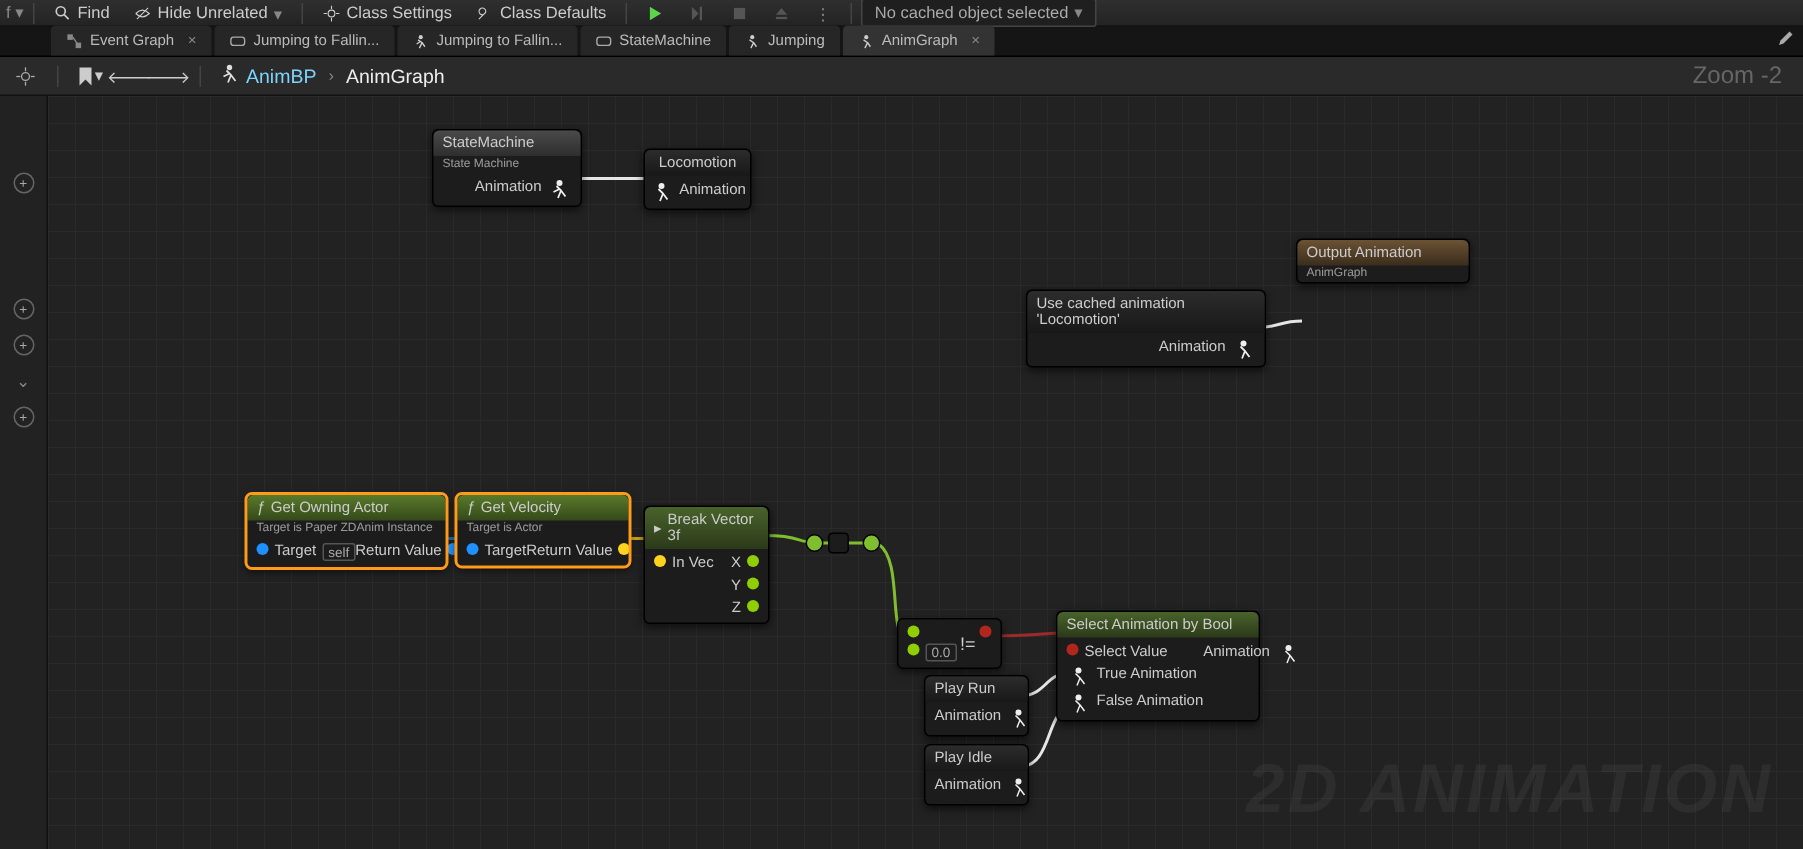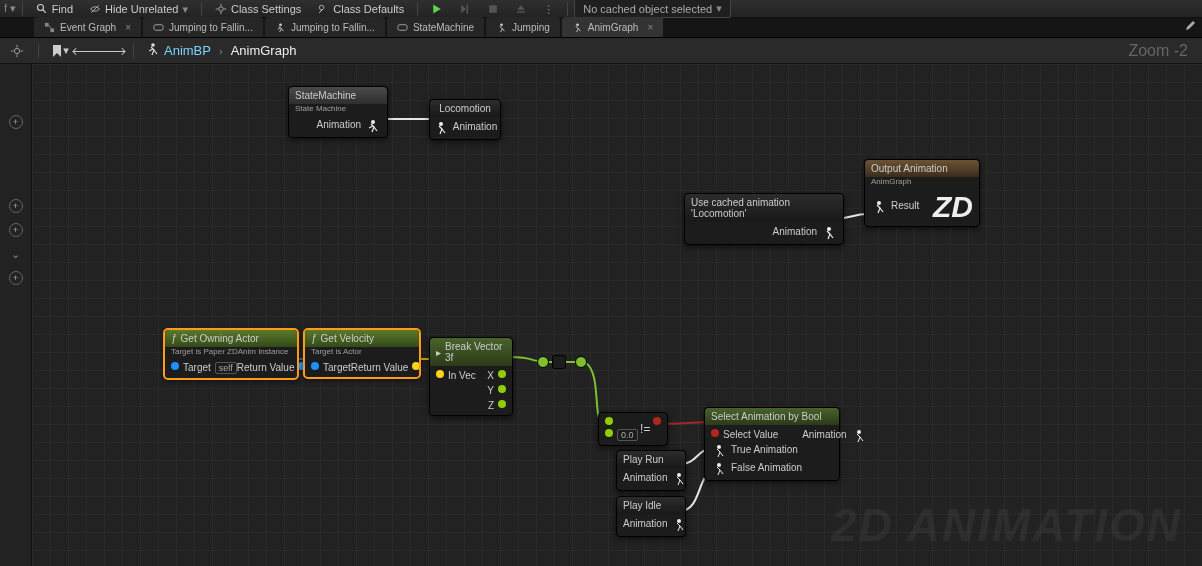--- a/index.html
+++ b/index.html
@@ -367,32 +367,20 @@
         </div>
       </div>
     </div>
   </div>
 
   <div class="node" style="left:832px;top:95px;width:116px">
     <div class="hdr brown">
         <span>Output Animation</span>
       </div>
     <div class="sub">AnimGraph</div>
-    <div class="body" style="align-items:center">
-      <div class="pins-l">
-        <div class="pin">
-          <span class="pose"><svg viewBox="0 0 16 14">
-                <circle cx="8" cy="3" r="2" fill="#eee"></circle>
-                <path d="M6 5 L9 8 L7 13 M9 8 L12 12" stroke="#eee" fill="none" stroke-width="1.2"></path>
-              </svg></span>
-          <span>Result</span>
-        </div>
-      </div>
-      <div class="zd">ZD</div>
-    </div>
   </div>
 
   <div class="node selected" style="left:132px;top:265px;width:134px">
     <div class="hdr green">
         <span style="font-style:italic">ƒ</span>
         <span>Get Owning Actor</span>
       </div>
     <div class="sub">Target is Paper ZDAnim Instance</div>
     <div class="body">
       <div class="pins-l">

